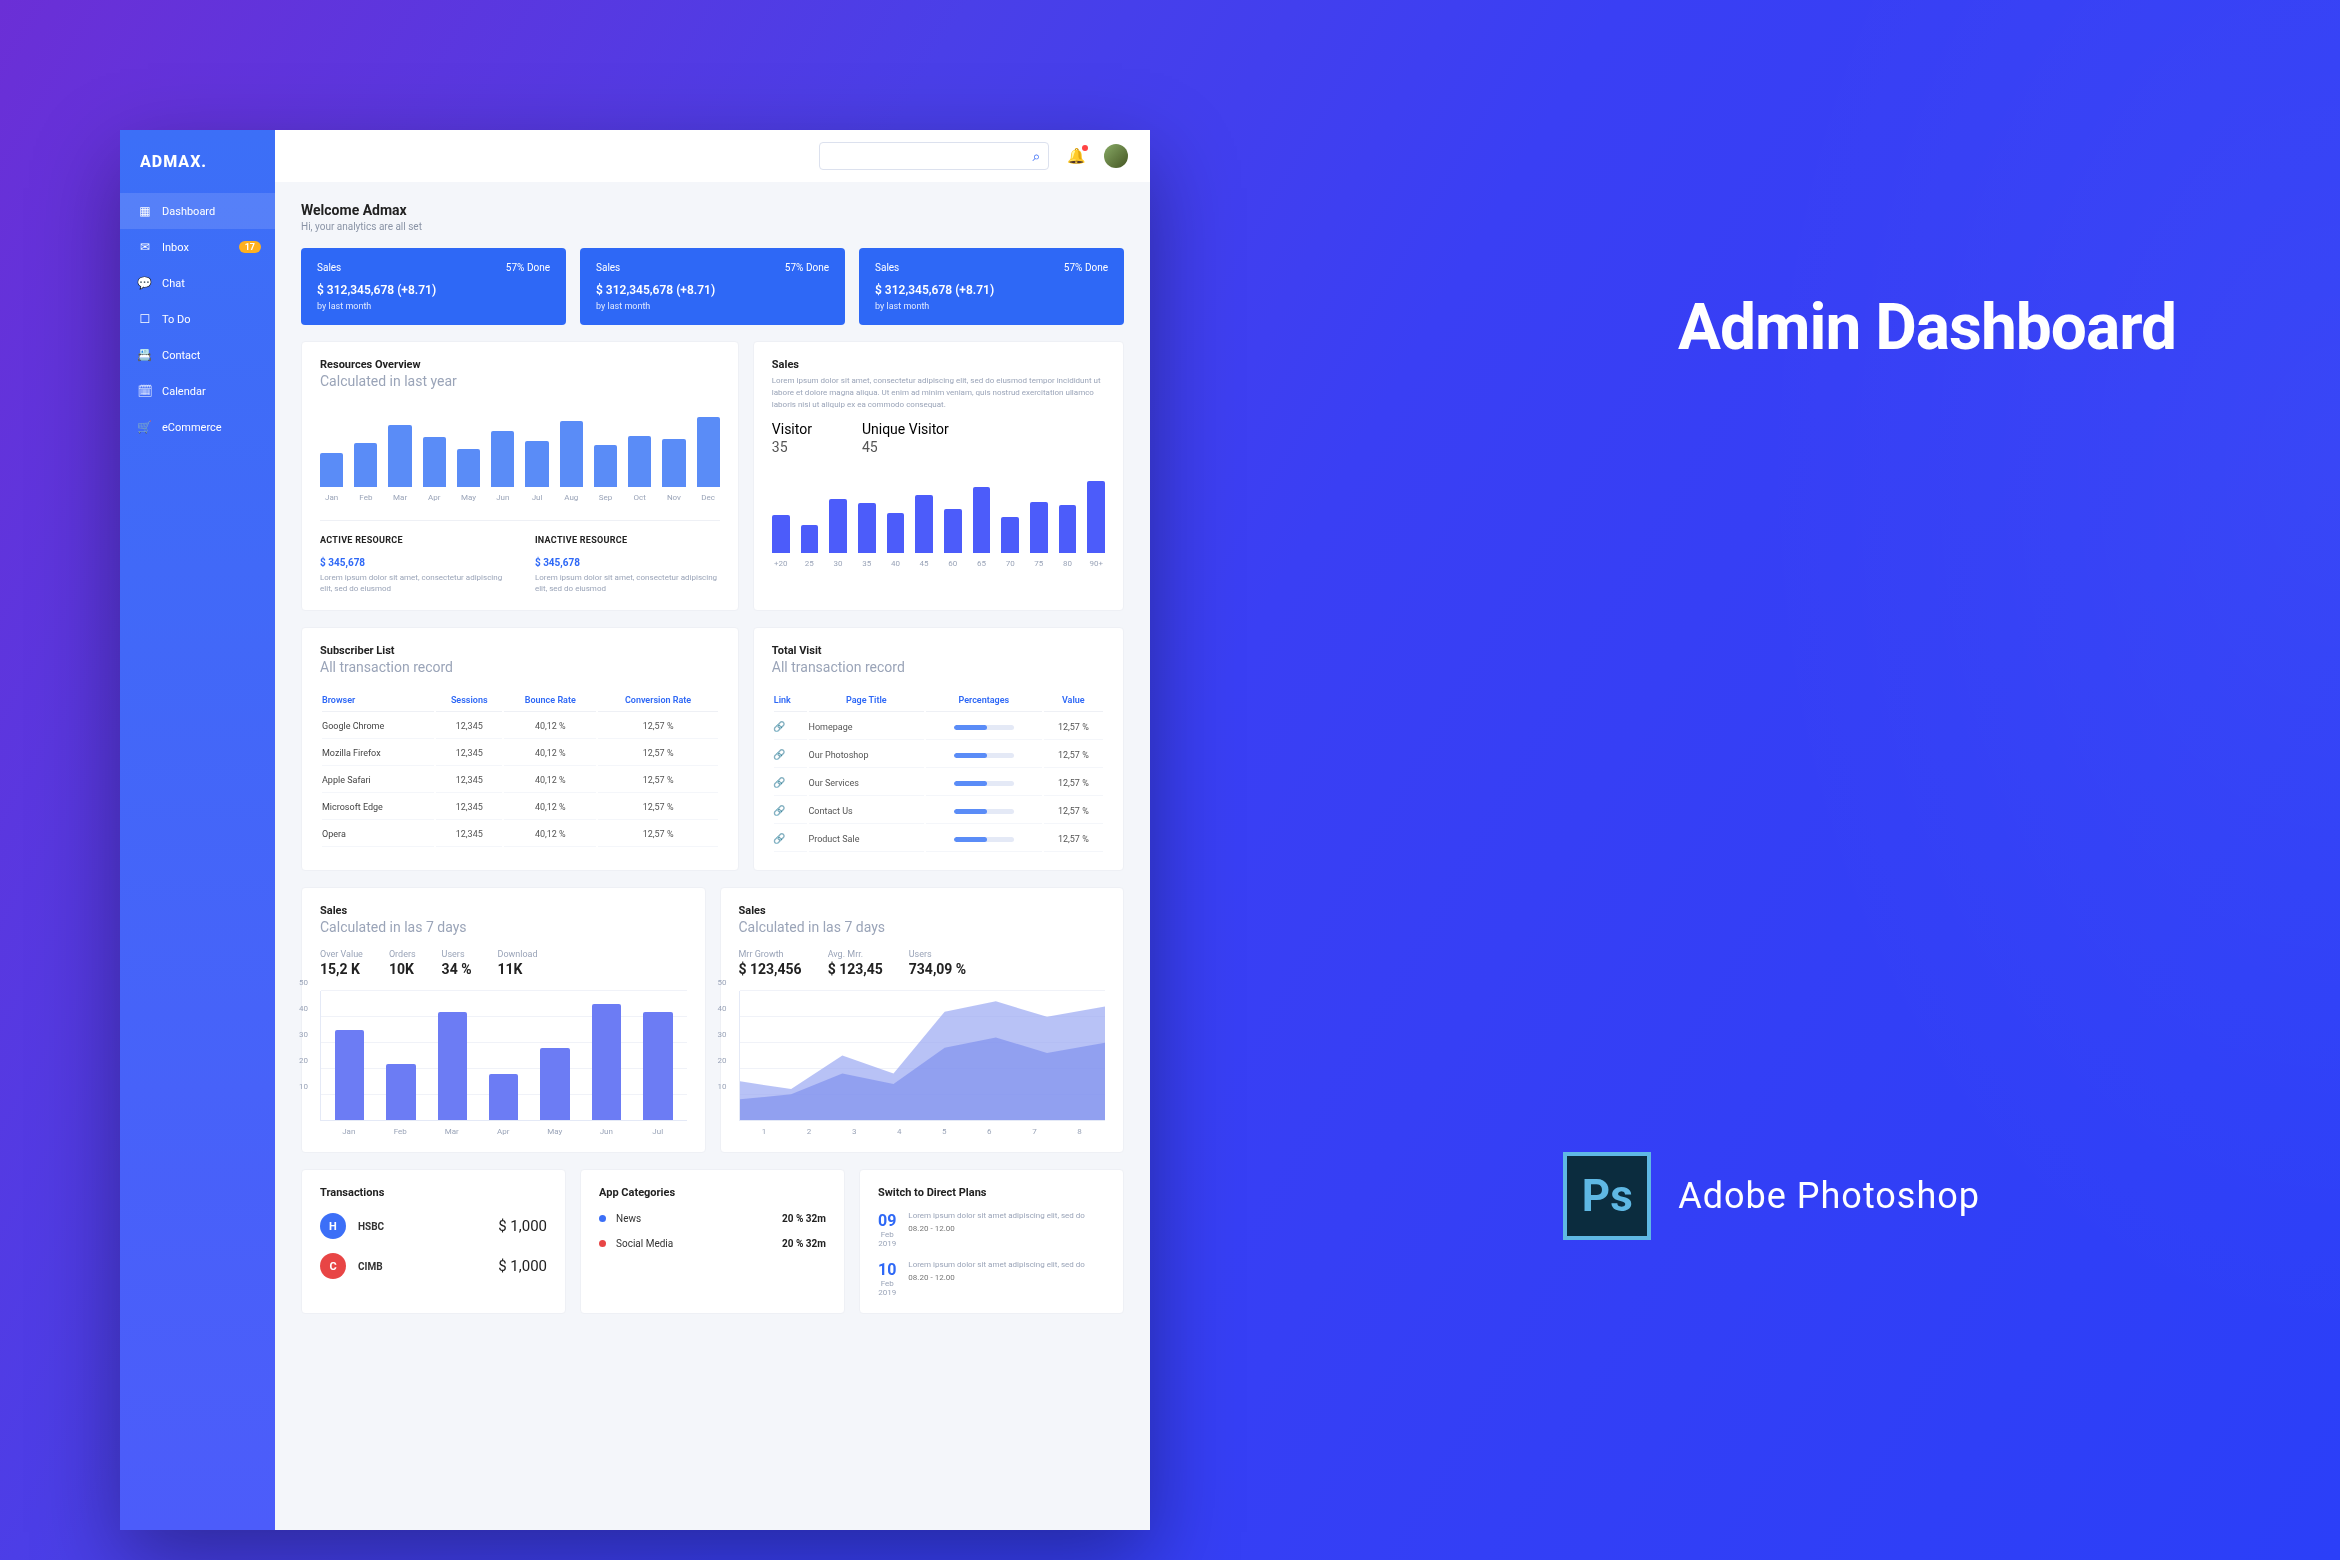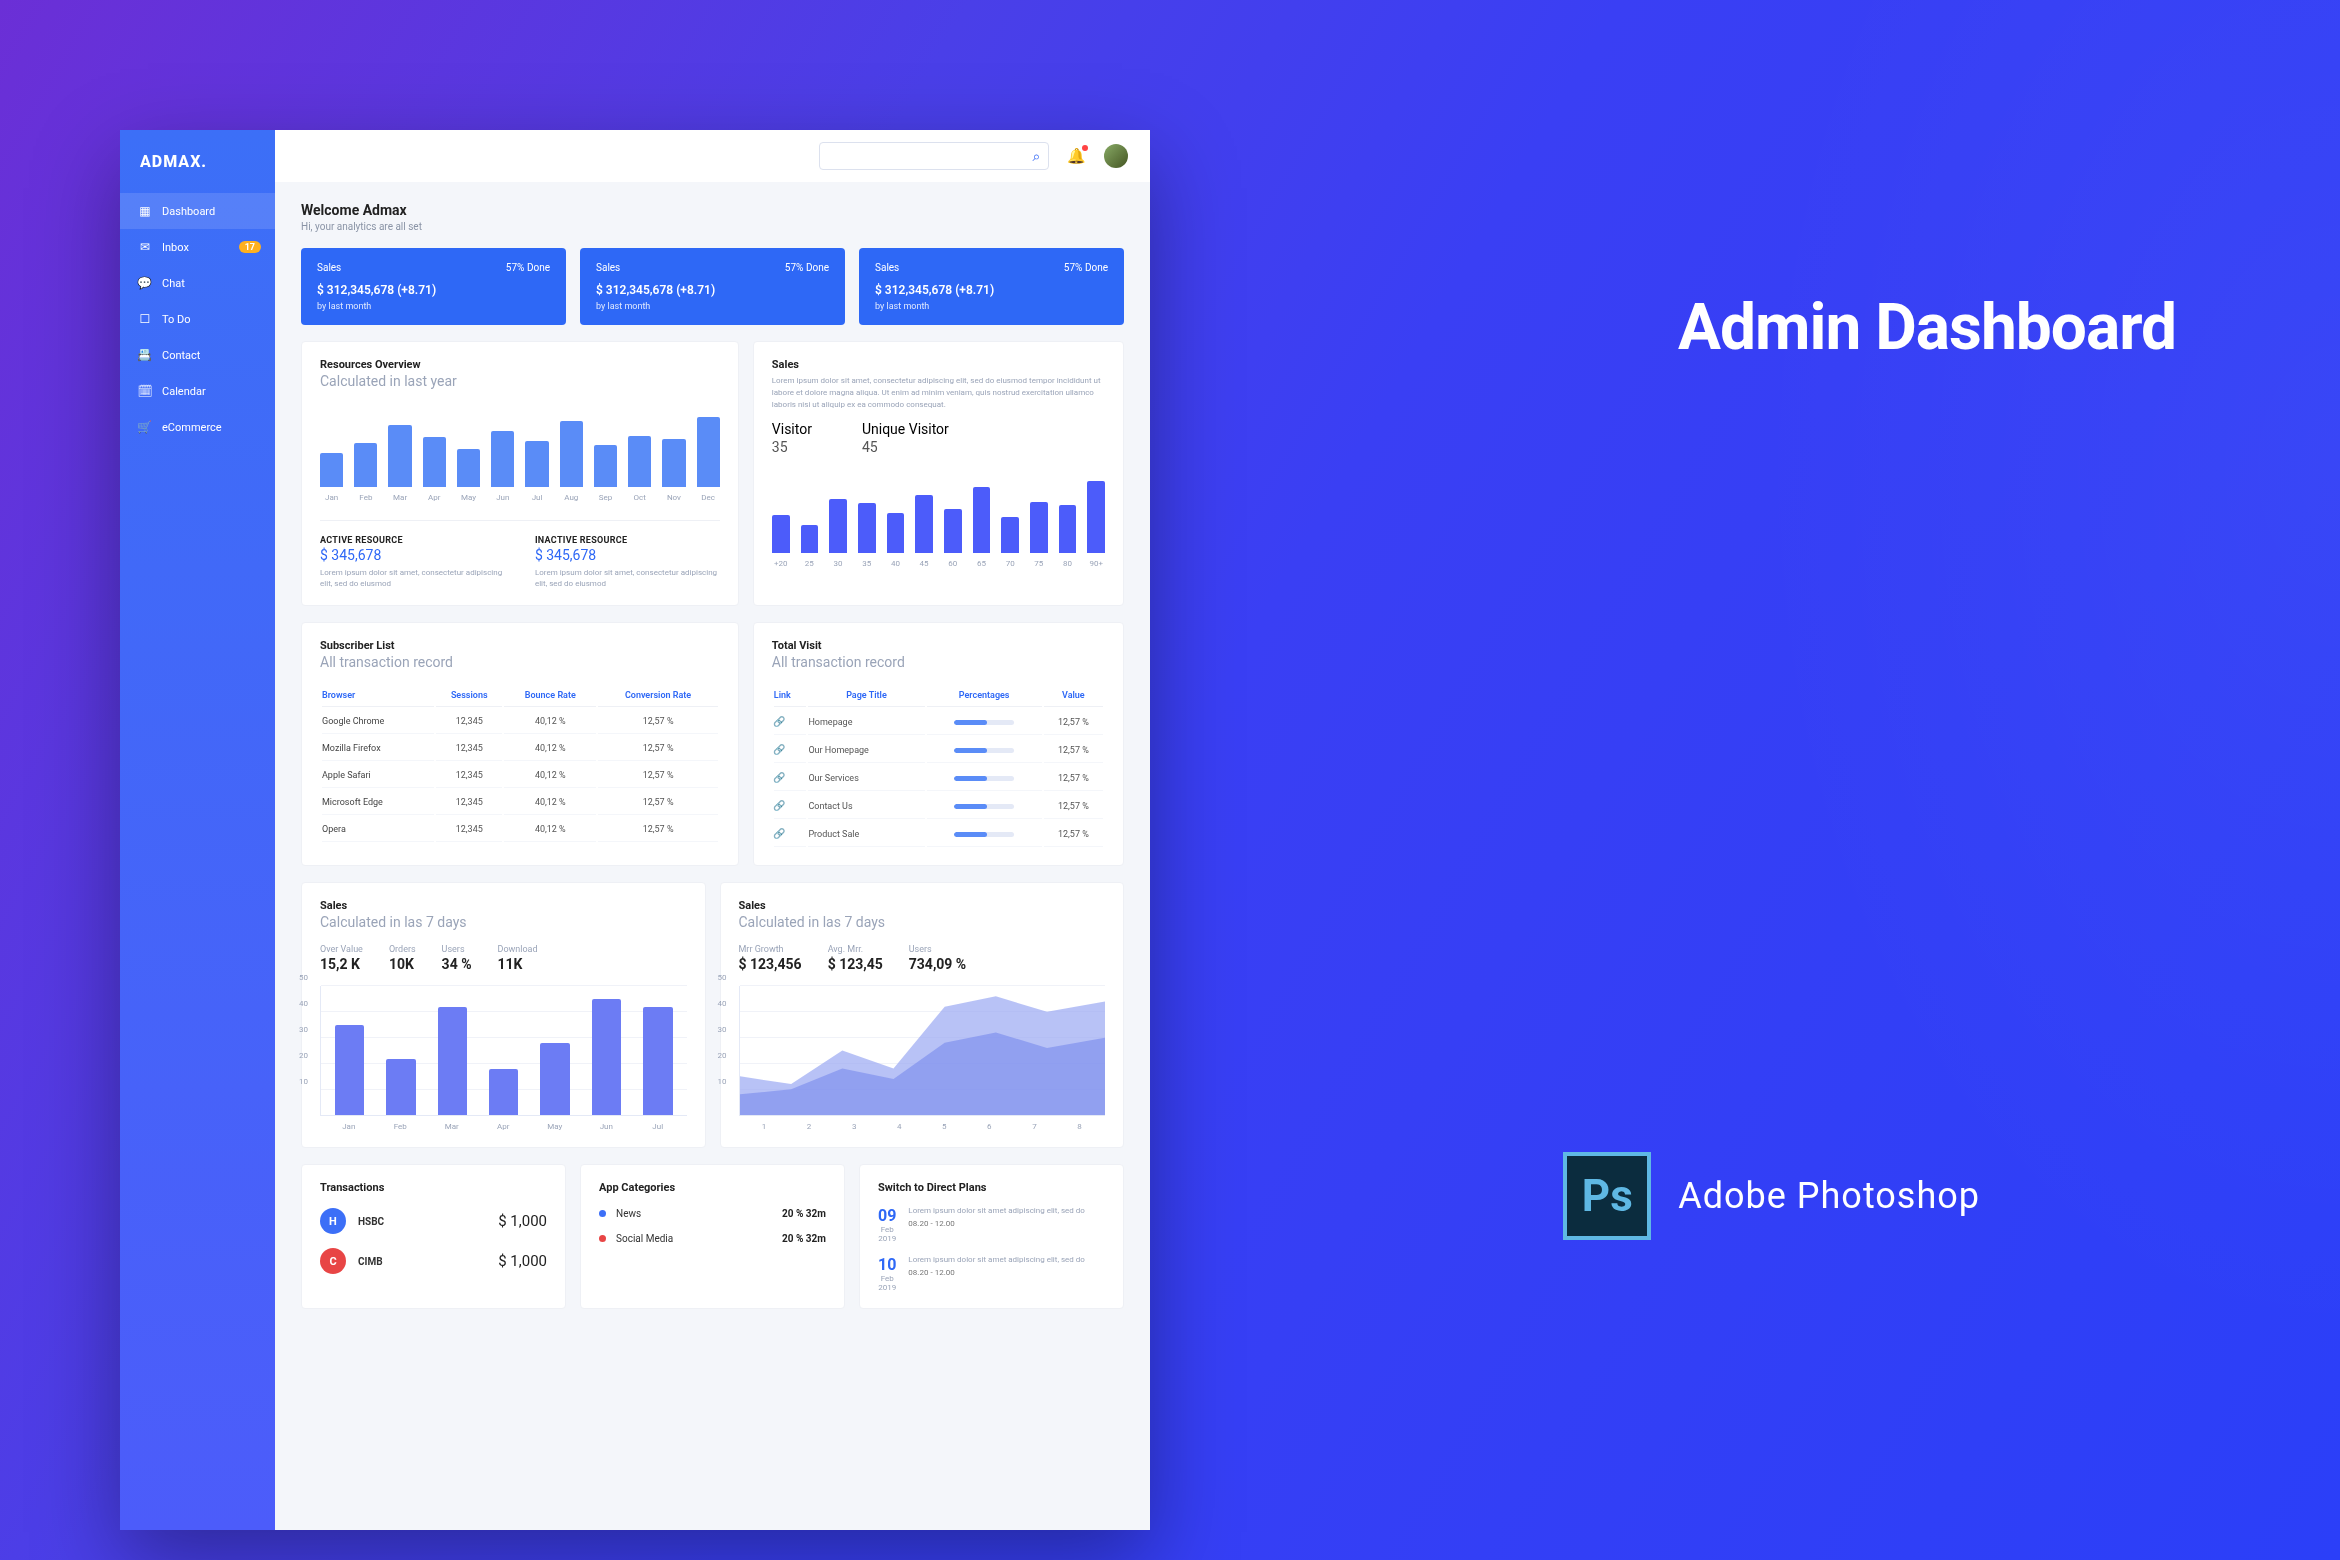--- a/index.html
+++ b/index.html
@@ -36,21 +36,21 @@
 .card-title{font-size:11px;font-weight:700;color:#222}
 .card-sub{font-size:14px;color:#9aa4b8;margin-top:2px}
 .lorem{font-size:8px;color:#9aa4b8;line-height:1.5;margin-top:4px}
 .bar-chart{display:flex;align-items:flex-end;gap:11px;height:80px;margin-top:18px}
 .bar{flex:1;background:#5a8cf7;border-radius:2px 2px 0 0}
 .bar-labels{display:flex;gap:11px;margin-top:6px}
 .bar-labels span{flex:1;text-align:center;font-size:8px;color:#9aa4b8}
 .split{display:flex;gap:30px;margin-top:18px;border-top:1px solid #eef0f5;padding-top:14px}
 .split-col{flex:1}
 .stat-label{font-size:9px;font-weight:700;color:#222;letter-spacing:.3px}
-.stat-val{font-size:14px;color:#2e68f6;font-weight:400;margin-top:2px}
+.stat-val{font-size:10px;color:#2e68f6;font-weight:700;margin-top:12px}
 .stat-lorem{font-size:8px;color:#9aa4b8;line-height:1.4;margin-top:4px}
 .visitor-row{display:flex;gap:50px;margin-top:10px}
 .visitor-col{font-size:14px}
 .visitor-col .v{color:#555;margin-top:2px}
 .table{width:100%;margin-top:12px;font-size:9px}
 .table th{color:#2e68f6;text-align:left;font-weight:600;padding:6px 0;border-bottom:1px solid #eef0f5}
 .table td{padding:7px 0;color:#555;border-bottom:1px solid #f4f6fa}
 .table td:first-child{color:#444}
 .table th:not(:first-child),.table td:not(:first-child){text-align:center}
 .link-icon{color:#bbb;font-size:10px}
@@ -315,21 +315,21 @@
                   <th>Value</th>
                 </tr>
                 <tr>
                   <td><span class="link-icon">🔗</span></td>
                   <td style="text-align:left">Homepage</td>
                   <td><span class="prog"></span></td>
                   <td>12,57 %</td>
                 </tr>
                 <tr>
                   <td><span class="link-icon">🔗</span></td>
-                  <td style="text-align:left">Our Homepage</td>
+                  <td style="text-align:left">Our Photoshop</td>
                   <td><span class="prog"></span></td>
                   <td>12,57 %</td>
                 </tr>
                 <tr>
                   <td><span class="link-icon">🔗</span></td>
                   <td style="text-align:left">Our Services</td>
                   <td><span class="prog"></span></td>
                   <td>12,57 %</td>
                 </tr>
                 <tr>

